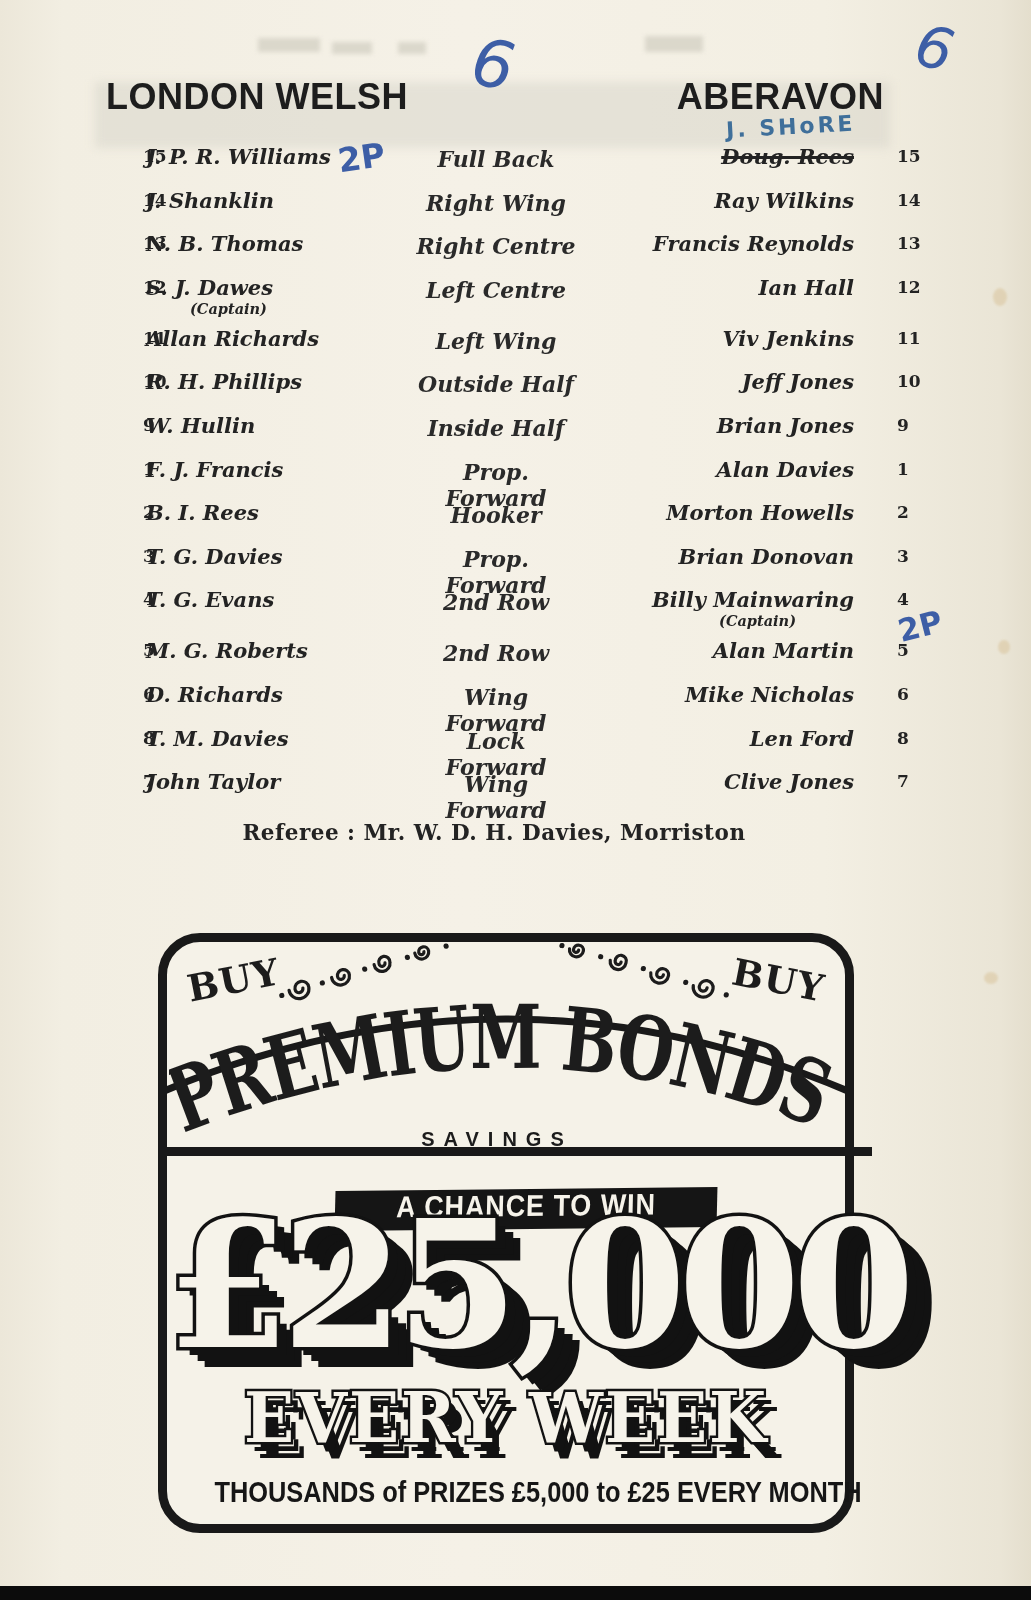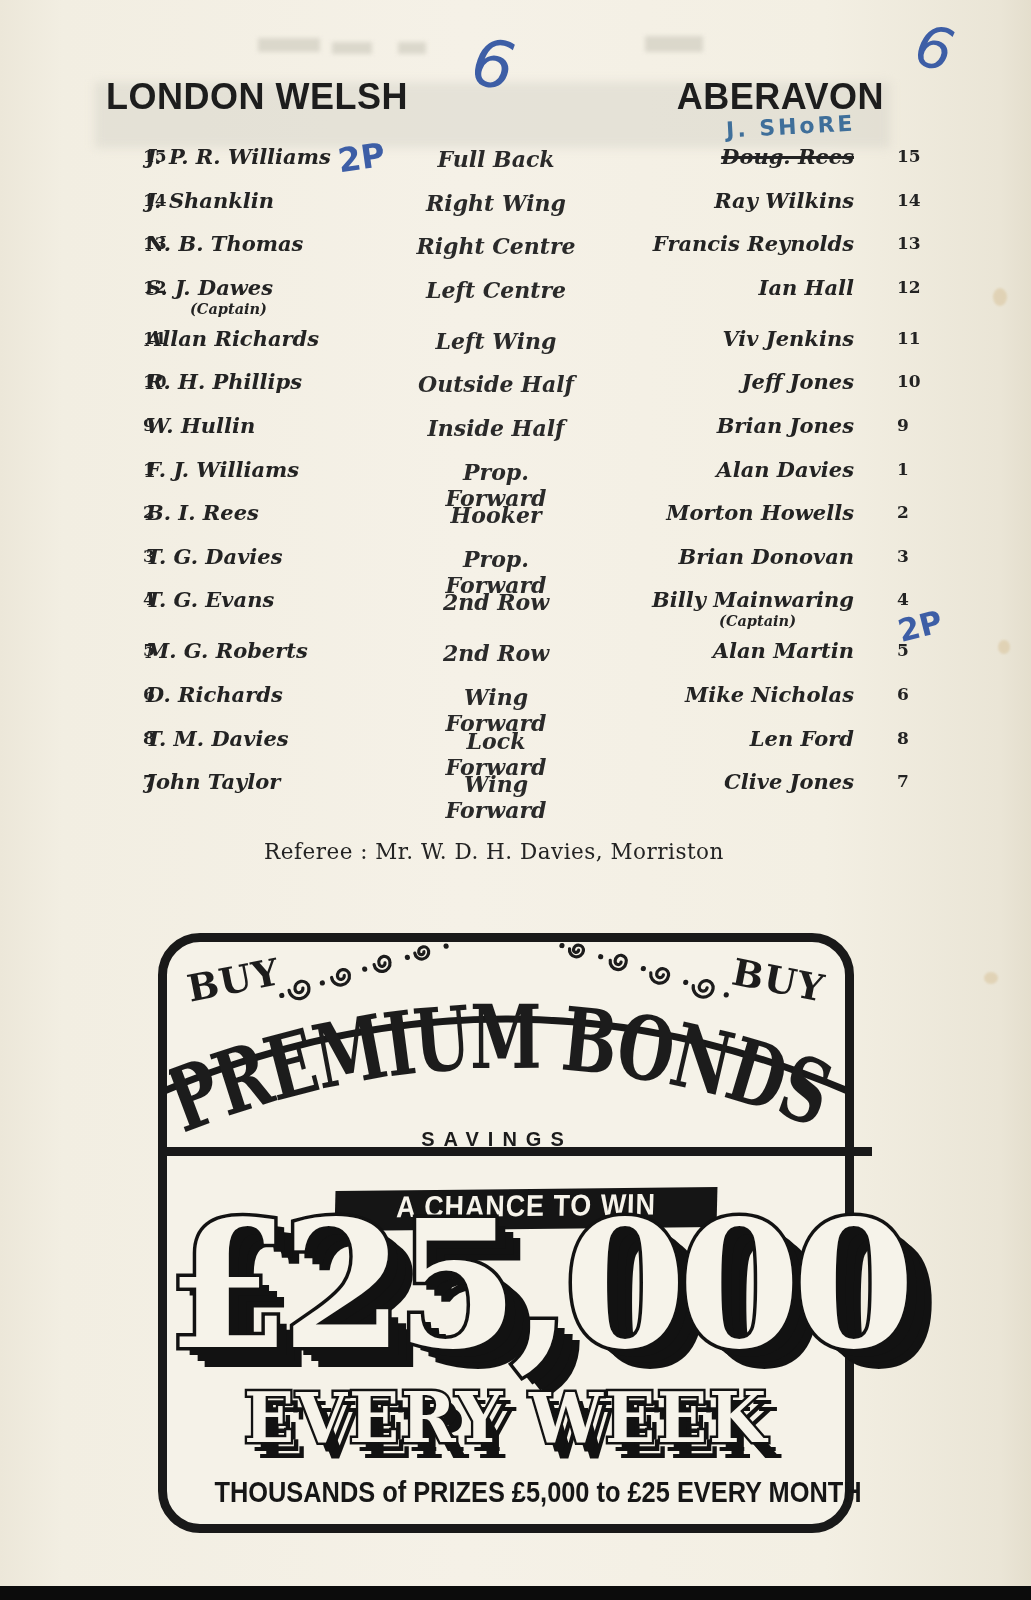--- a/index.html
+++ b/index.html
@@ -30,21 +30,21 @@
   .num{font-weight:700;font-size:17px;margin-left:43px;}
   .anumc{text-align:right;}
   .pname{font-weight:700;font-size:21px;line-height:1.05;font-style:italic;}
   .h-cap,.a-cap{display:block;font-weight:700;font-size:14.5px;margin-top:2px;}
   .h-cap{padding-left:44px;}
   .a-cap{text-align:right;padding-right:58px;}
   .pos{text-align:center;font-style:italic;font-weight:700;font-size:22px;color:#2a2a2a;}
   .a-name{text-align:right;position:relative;}
   .struck{text-decoration:line-through;text-decoration-thickness:2.5px;margin-top:45px;}
   .referee{position:absolute;left:100px;top:820px;width:788px;text-align:center;
-           font-size:21.5px;font-weight:400;letter-spacing:.5px;z-index:2;margin-top:19px;}
+           font-size:21.5px;font-weight:700;letter-spacing:.5px;z-index:2;}
 
   
   .hw{position:absolute;color:#3d5ea6;font-family:"DejaVu Sans",sans-serif;z-index:6;font-weight:400;}
   .hw.six-a{left:472px;top:26px;font-size:66px;transform:rotate(14deg) skewX(-6deg);}
   .hw.six-b{left:916px;top:14px;font-size:58px;transform:rotate(18deg) skewX(-6deg);}
   .hw.mark-a{left:338px;top:138px;font-size:33px;font-weight:700;transform:rotate(-8deg);}
   .hw.mark-b{left:898px;top:608px;font-size:31px;font-weight:700;transform:rotate(-14deg);}
   .hw.repl{left:726px;top:114px;font-size:22px;letter-spacing:3px;transform:rotate(-3deg);color:#3f6f9a;font-weight:700;}
 
   
@@ -154,21 +154,21 @@
   </div>
       <div class="row">
     <span class="num">9</span>
     <span class="pname"><span class="h-nm">W. Hullin</span></span>
     <span class="pos">Inside Half</span>
     <span class="pname a-name"><span class="a-nm">Brian Jones</span></span>
     <span class="num anumc">9</span>
   </div>
       <div class="row">
     <span class="num">1</span>
-    <span class="pname"><span class="h-nm">F. J. Williams</span></span>
+    <span class="pname"><span class="h-nm">F. J. Francis</span></span>
     <span class="pos">Prop. Forward</span>
     <span class="pname a-name"><span class="a-nm">Alan Davies</span></span>
     <span class="num anumc">1</span>
   </div>
       <div class="row">
     <span class="num">2</span>
     <span class="pname"><span class="h-nm">B. I. Rees</span></span>
     <span class="pos">Hooker</span>
     <span class="pname a-name"><span class="a-nm">Morton Howells</span></span>
     <span class="num anumc">2</span>

